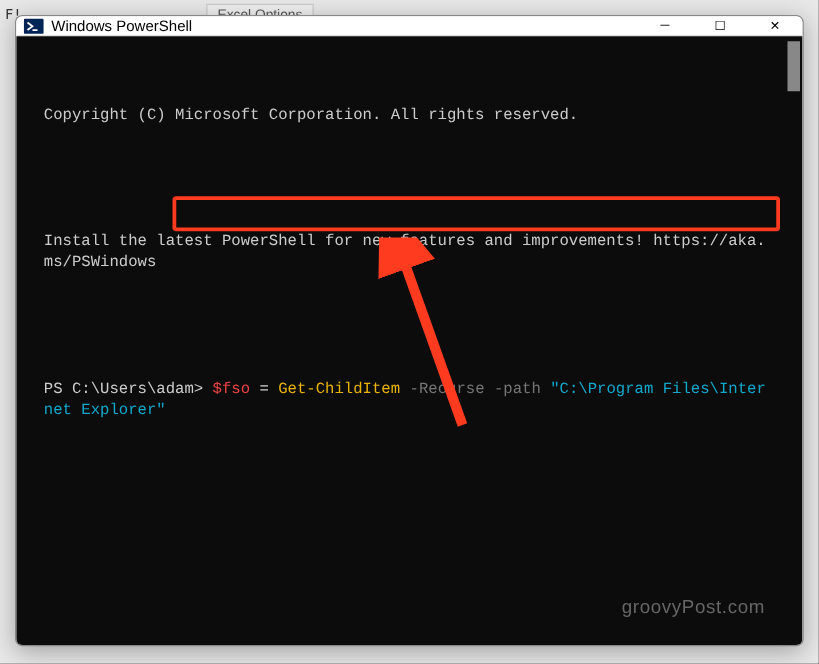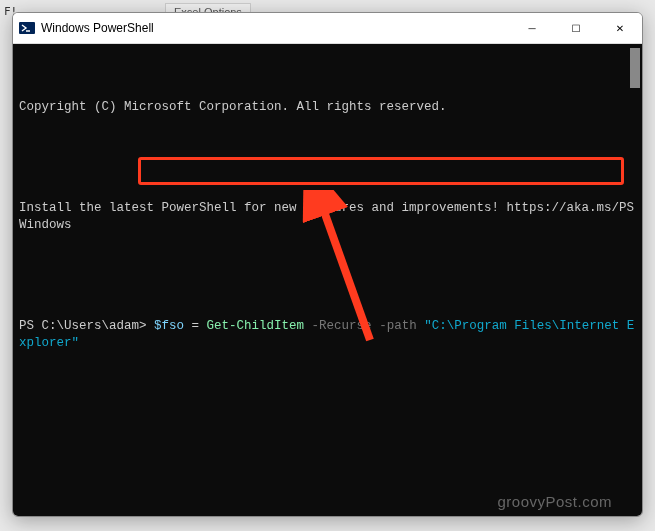--- a/index.html
+++ b/index.html
@@ -38,21 +38,21 @@
       height: 505px;
       background: #fff;
       border: 1px solid #888;
       border-radius: 6px;
       box-shadow: 0 4px 20px rgba(0,0,0,0.3);
       overflow: hidden;
       display: flex;
       flex-direction: column;
     }
     .titlebar {
-      height: 31px;
+      height: 16px;
       background: #fff;
       display: flex;
       align-items: center;
       padding-left: 6px;
       border-bottom: 1px solid #ddd;
       font-family: "Segoe UI", sans-serif;
     }
     .titlebar-icon {
       width: 16px;
       height: 16px;
@@ -78,54 +78,54 @@
       justify-content: center;
       color: #000;
       font-size: 10px;
     }
     .terminal {
       flex: 1;
       background: #0c0c0c;
       color: #cccccc;
       font-size: 12.5px;
       line-height: 1.35;
-      padding: 4px 6px;
+      padding: 4px 22px;
       font-family: Consolas, "Courier New", monospace;
       position: relative;
       overflow: hidden;
       white-space: pre-wrap;
       word-break: break-all;
     }
     .scrollbar {
       position: absolute;
       right: 2px;
       top: 4px;
       width: 10px;
       height: 40px;
       background: #888;
     }
     .t-white { color: #cccccc; }
-    .t-cmd { color: #86efac; }
+    .t-cmd { color: #eab308; }
     .t-param { color: #767676; }
     .t-cyan { color: #11a8cd; }
-    .t-var { color: #7dd3fc; }
+    .t-var { color: #ef4444; }
     .line { display: block; }
     .highlight-box {
       position: absolute;
       border: 3px solid #ff3b1f;
       border-radius: 3px;
       pointer-events: none;
     }
     .arrow {
       position: absolute;
       pointer-events: none;
     }
     .watermark {
       position: absolute;
-      bottom: 4px;
+      bottom: 20px;
       right: 30px;
       color: #666;
       font-family: "Segoe UI", sans-serif;
       font-size: 15px;
       letter-spacing: 0.5px;
     }
   </style>
 </head>
 <body>
 

